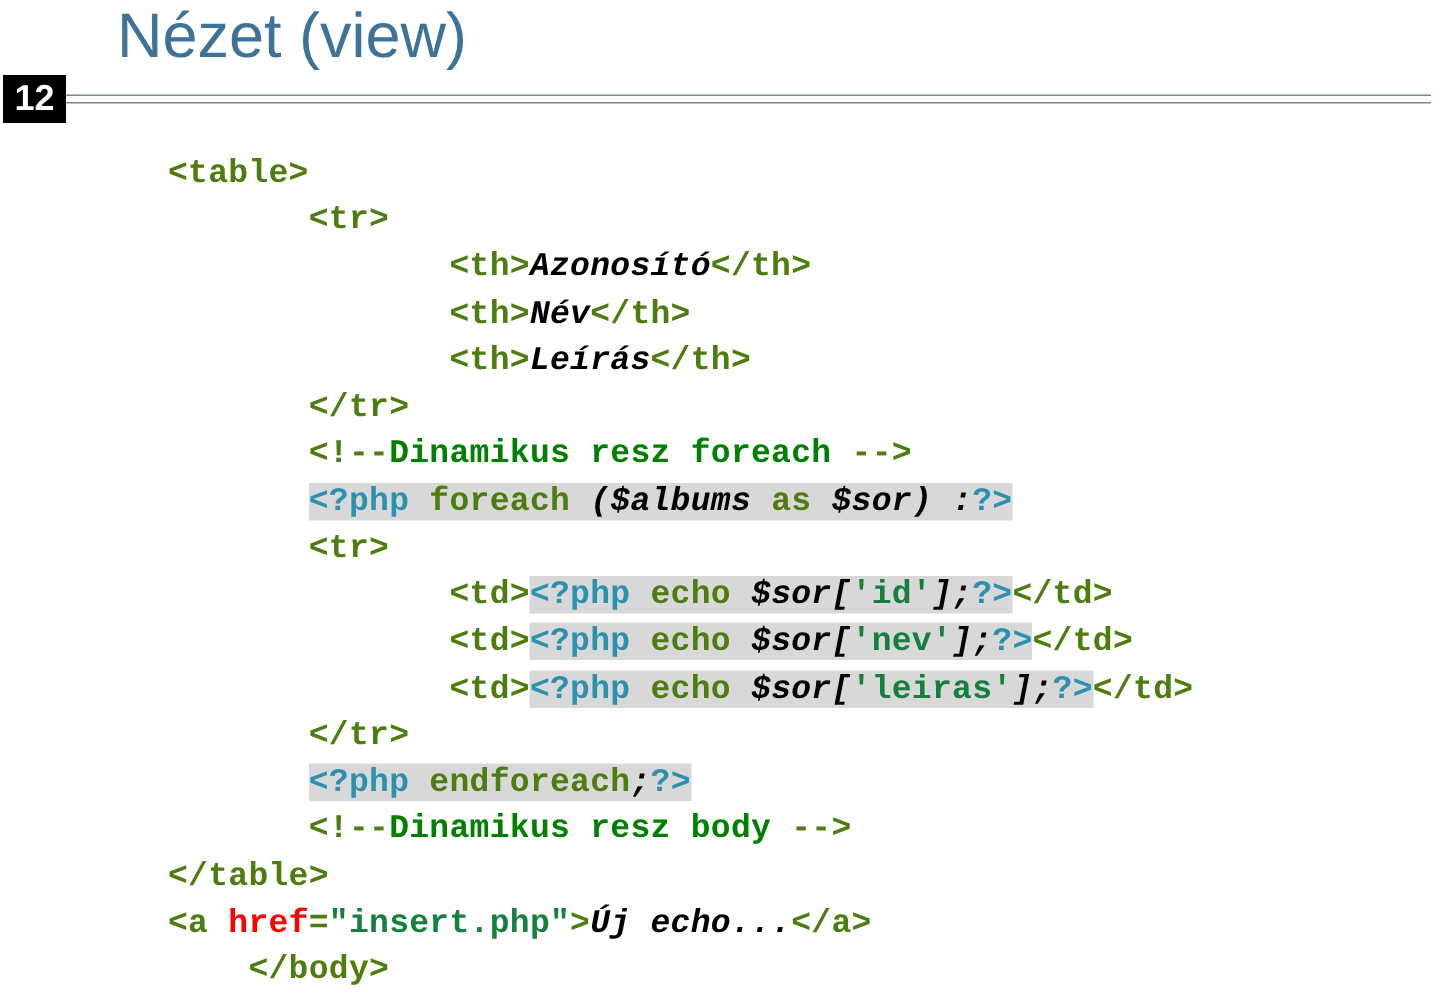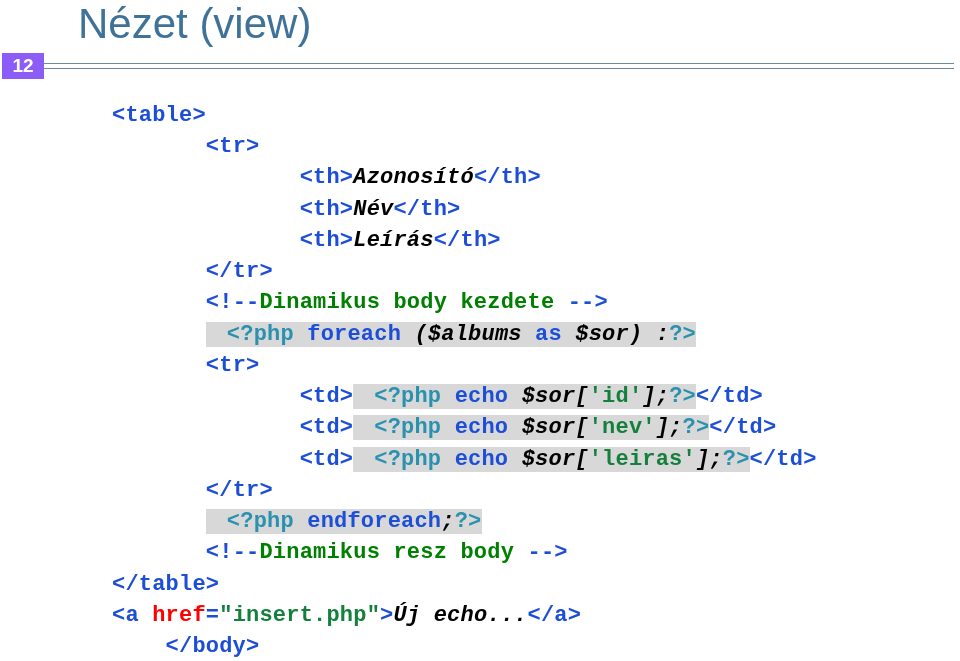--- a/index.html
+++ b/index.html
@@ -19,24 +19,24 @@
     color: #3f7298;
     font-weight: 400;
   }
   .rule-wrap {
     display: flex;
     align-items: center;
     height: 32px;
     margin-top: -2px;
   }
   .badge {
-    background: #8b5cf6;
+    background: #000000;
     color: #ffffff;
     font-family: "Trebuchet MS", "Arial", sans-serif;
-    font-size: 19px;
+    font-size: 24px;
     font-weight: 700;
     width: 42px;
     text-align: center;
     padding: 2px 0;
     margin-left: 2px;
   }
   .rule {
     flex: 1;
     height: 6px;
     border-top: 1px solid #6d8aa0;
@@ -44,47 +44,47 @@
     margin-right: 6px;
   }
   .code {
     font-size: 22px;
     line-height: 1.42;
     font-weight: 700;
     white-space: pre;
     padding: 18px 0 0 112px;
     letter-spacing: 0.2px;
   }
-  .blue  { color: #1d4ed8; text-align: right; }
+  .blue  { color: #4d7c0f; text-align: right; }
   .brown { color: #15803d; }
   .teal  { color: #2b91af; }
   .green { color: #008000; }
   .red   { color: #ff0000; text-align: center; }
   .black { color: #000000; font-style: italic; }
-  .hl { background: #d8d8d8; padding-left: 21px; }
+  .hl { background: #d8d8d8; }
 </style>
 </head>
 <body>
 
 <div class="title-wrap">
   <h1 class="title">Nézet (view)</h1>
 </div>
 
 <div class="rule-wrap">
   <div class="badge">12</div>
   <div class="rule"></div>
 </div>
 
 <div class="code"><span class="blue">&lt;table&gt;</span>
        <span class="blue">&lt;tr&gt;</span>
               <span class="blue">&lt;th&gt;</span><span class="black">Azonosító</span><span class="blue">&lt;/th&gt;</span>
               <span class="blue">&lt;th&gt;</span><span class="black">Név</span><span class="blue">&lt;/th&gt;</span>
               <span class="blue">&lt;th&gt;</span><span class="black">Leírás</span><span class="blue">&lt;/th&gt;</span>
        <span class="blue">&lt;/tr&gt;</span>
-       <span class="blue">&lt;!--</span><span class="green">Dinamikus body kezdete </span><span class="blue">--&gt;</span>
+       <span class="blue">&lt;!--</span><span class="green">Dinamikus resz foreach </span><span class="blue">--&gt;</span>
        <span class="hl"><span class="teal">&lt;?php</span><span class="blue"> foreach</span><span class="black"> ($albums </span><span class="blue">as</span><span class="black"> $sor) :</span><span class="teal">?&gt;</span></span>
        <span class="blue">&lt;tr&gt;</span>
               <span class="blue">&lt;td&gt;</span><span class="hl"><span class="teal">&lt;?php</span><span class="blue"> echo</span><span class="black"> $sor[</span><span class="brown">'id'</span><span class="black">];</span><span class="teal">?&gt;</span></span><span class="blue">&lt;/td&gt;</span>
               <span class="blue">&lt;td&gt;</span><span class="hl"><span class="teal">&lt;?php</span><span class="blue"> echo</span><span class="black"> $sor[</span><span class="brown">'nev'</span><span class="black">];</span><span class="teal">?&gt;</span></span><span class="blue">&lt;/td&gt;</span>
               <span class="blue">&lt;td&gt;</span><span class="hl"><span class="teal">&lt;?php</span><span class="blue"> echo</span><span class="black"> $sor[</span><span class="brown">'leiras'</span><span class="black">];</span><span class="teal">?&gt;</span></span><span class="blue">&lt;/td&gt;</span>
        <span class="blue">&lt;/tr&gt;</span>
        <span class="hl"><span class="teal">&lt;?php</span><span class="blue"> endforeach</span><span class="black">;</span><span class="teal">?&gt;</span></span>
        <span class="blue">&lt;!--</span><span class="green">Dinamikus resz body </span><span class="blue">--&gt;</span>
 <span class="blue">&lt;/table&gt;</span>
 <span class="blue">&lt;a </span><span class="red">href</span><span class="blue">=</span><span class="brown">"insert.php"</span><span class="blue">&gt;</span><span class="black">Új echo...</span><span class="blue">&lt;/a&gt;</span>

